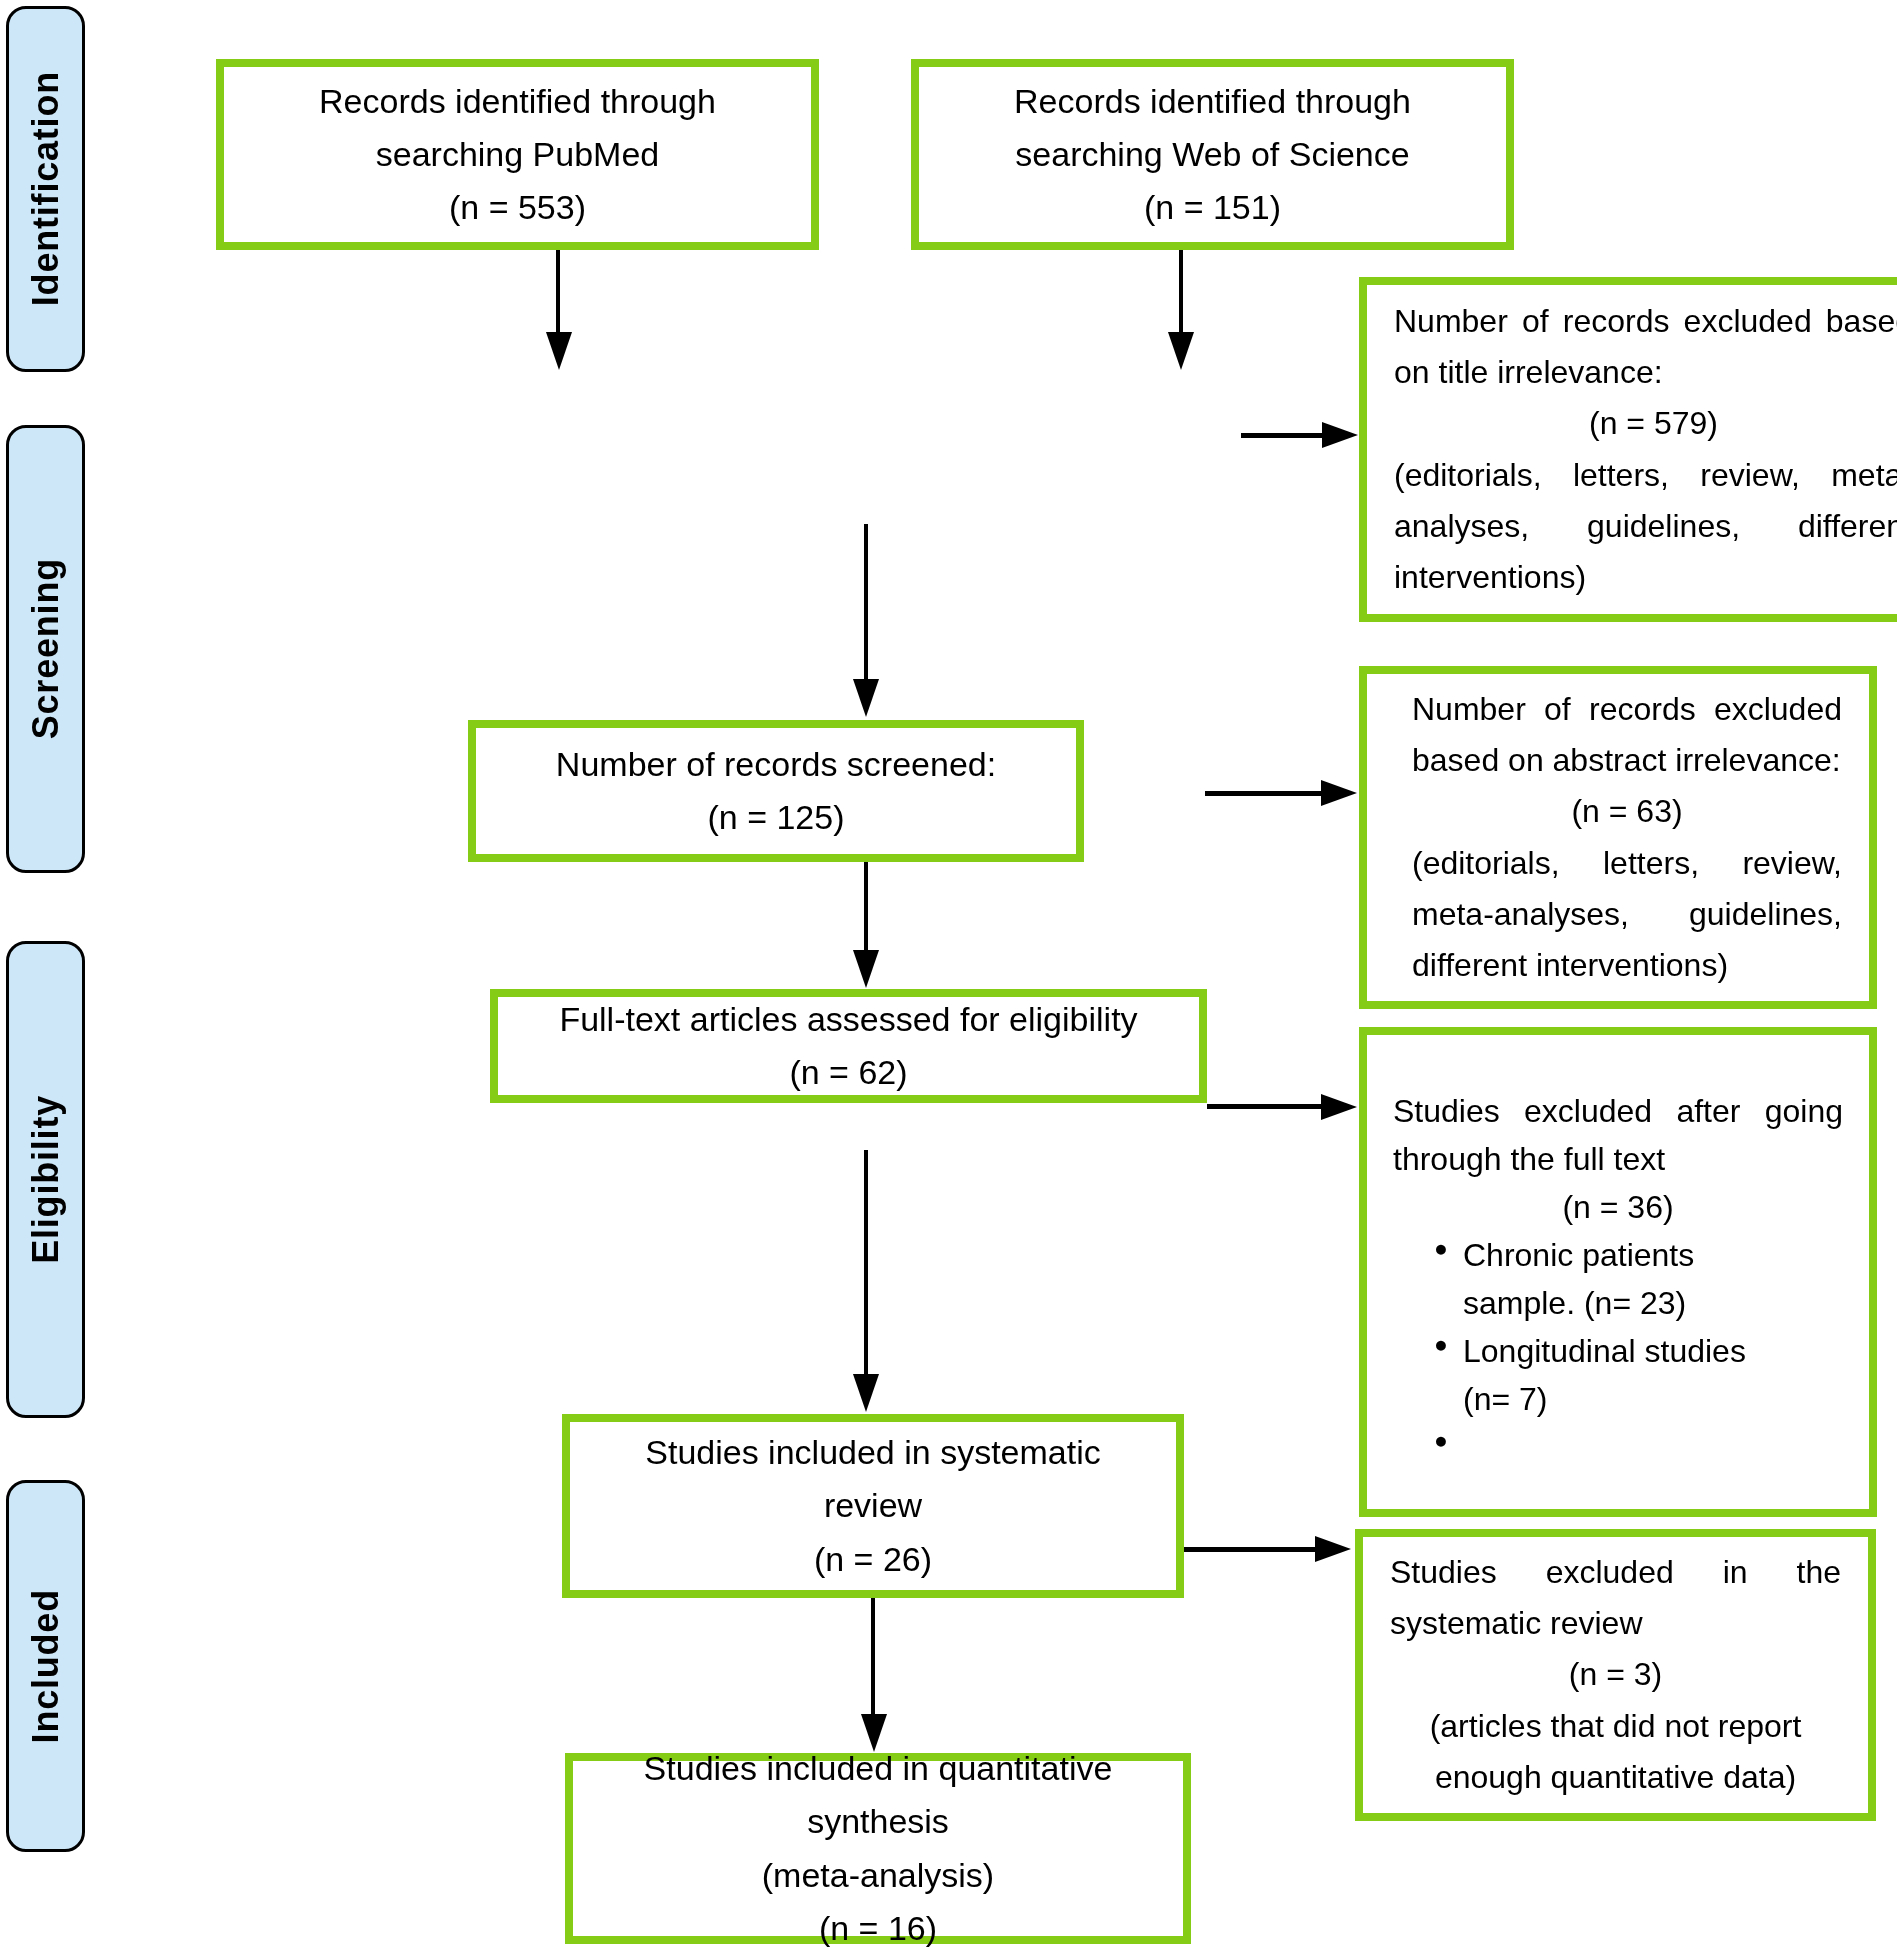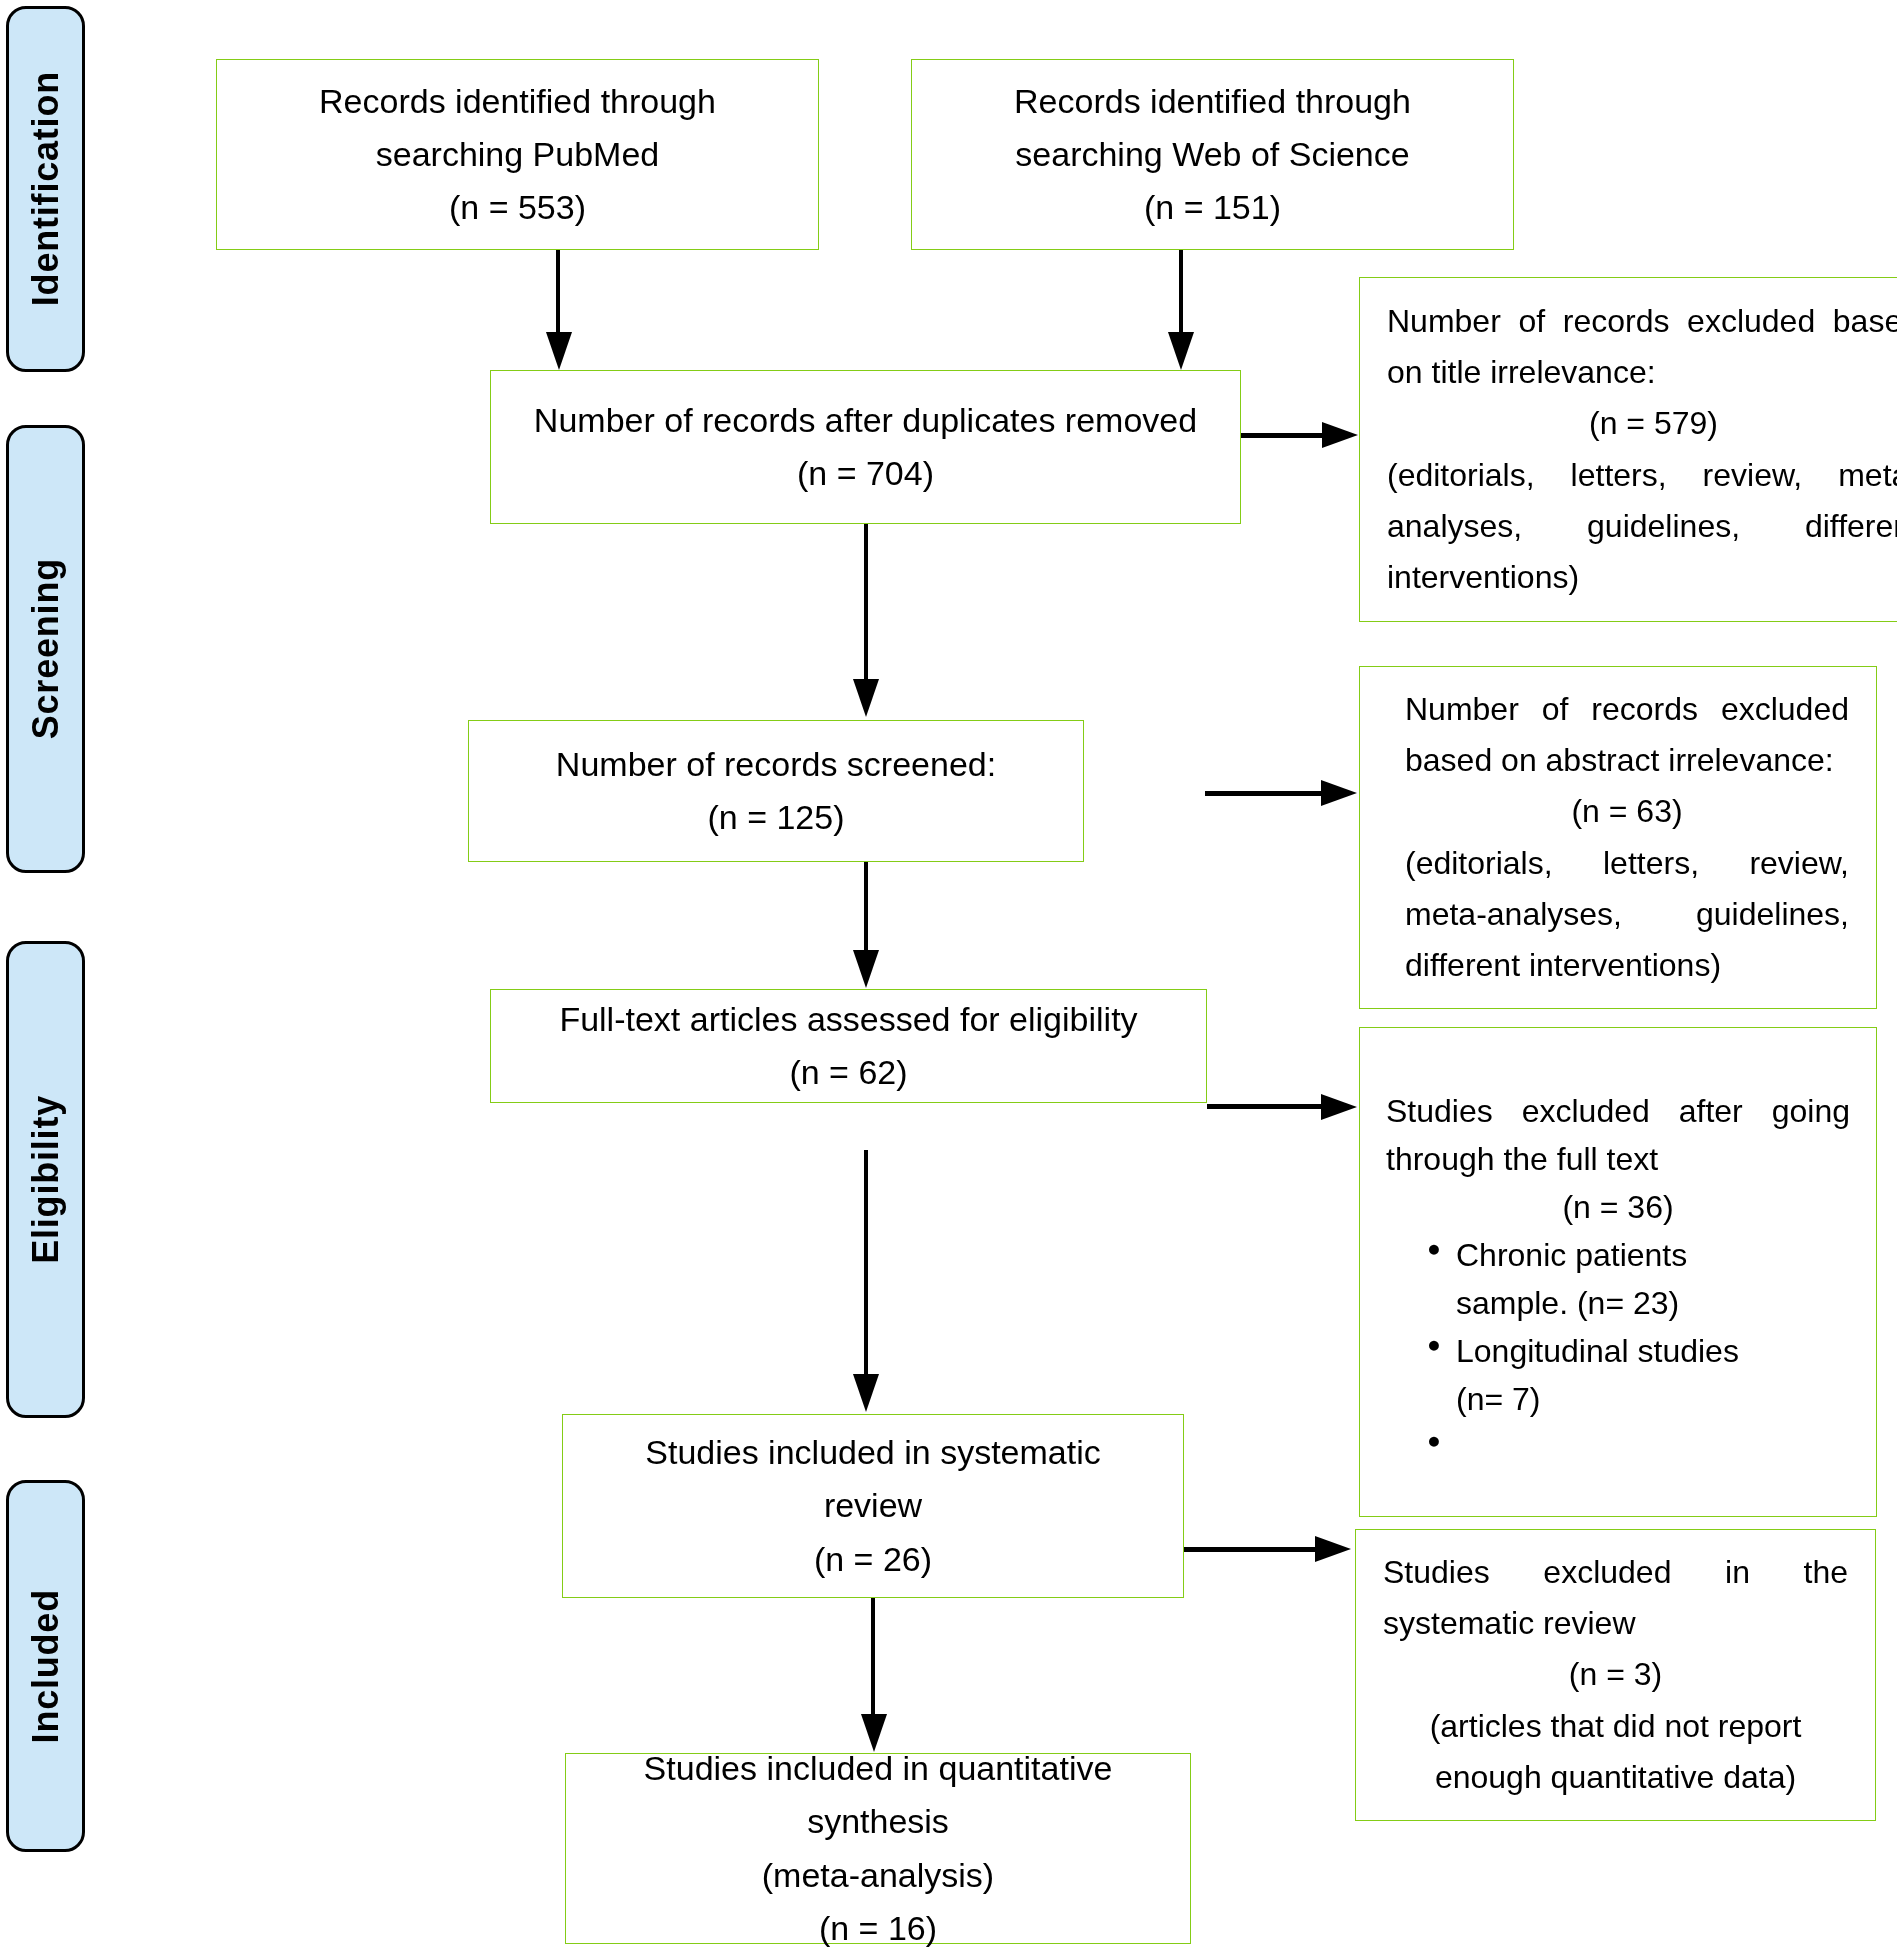--- a/index.html
+++ b/index.html
@@ -1,21 +1,21 @@
 <!DOCTYPE html>
 <html style="font-size:12px"><head>
 <meta charset="utf-8">
 <style>
   html,body { margin:0; padding:0; background:#ffffff; }
   .canvas {
     position:relative; width:1898px; height:1951px; background:#ffffff;
     font-family:"Liberation Sans", sans-serif; color:#000;
   }
   .box {
-    position:absolute; background:#ffffff; border:1px solid #84cc16;
+    position:absolute; background:#ffffff; border:8px solid #84cc16;
     box-sizing:border-box;
   }
   .flow {
     display:flex; align-items:center; justify-content:center;
     text-align:center; font-size:34px; line-height:1.56;
   }
   .flow > span { white-space:pre-line; width:100%; }
   .excl {
     display:flex; flex-direction:column; justify-content:center;
     font-size:32px; line-height:1.6; padding:7.6px 27px;
@@ -72,24 +72,20 @@
     <span>Records identified through
 searching PubMed
 (n = 553)</span>
   </div>
   <div class="box flow" style="left:911px; top:59px; width:603px; height:191px;">
     <span>Records identified through
 searching Web of Science
 (n = 151)</span>
   </div>
 
-  <div class="box flow" style="left:490px; top:370px; width:751px; height:154px;">
-    <span>Number of records after duplicates removed
-(n = 704)</span>
-  </div>
 
   <div class="box flow" style="left:468px; top:720px; width:616px; height:142px;">
     <span>Number of records screened:
 (n = 125)</span>
   </div>
 
   <div class="box flow" style="left:490px; top:989px; width:717px; height:114px;">
     <span>Full-text articles assessed for eligibility
 (n = 62)</span>
   </div>

